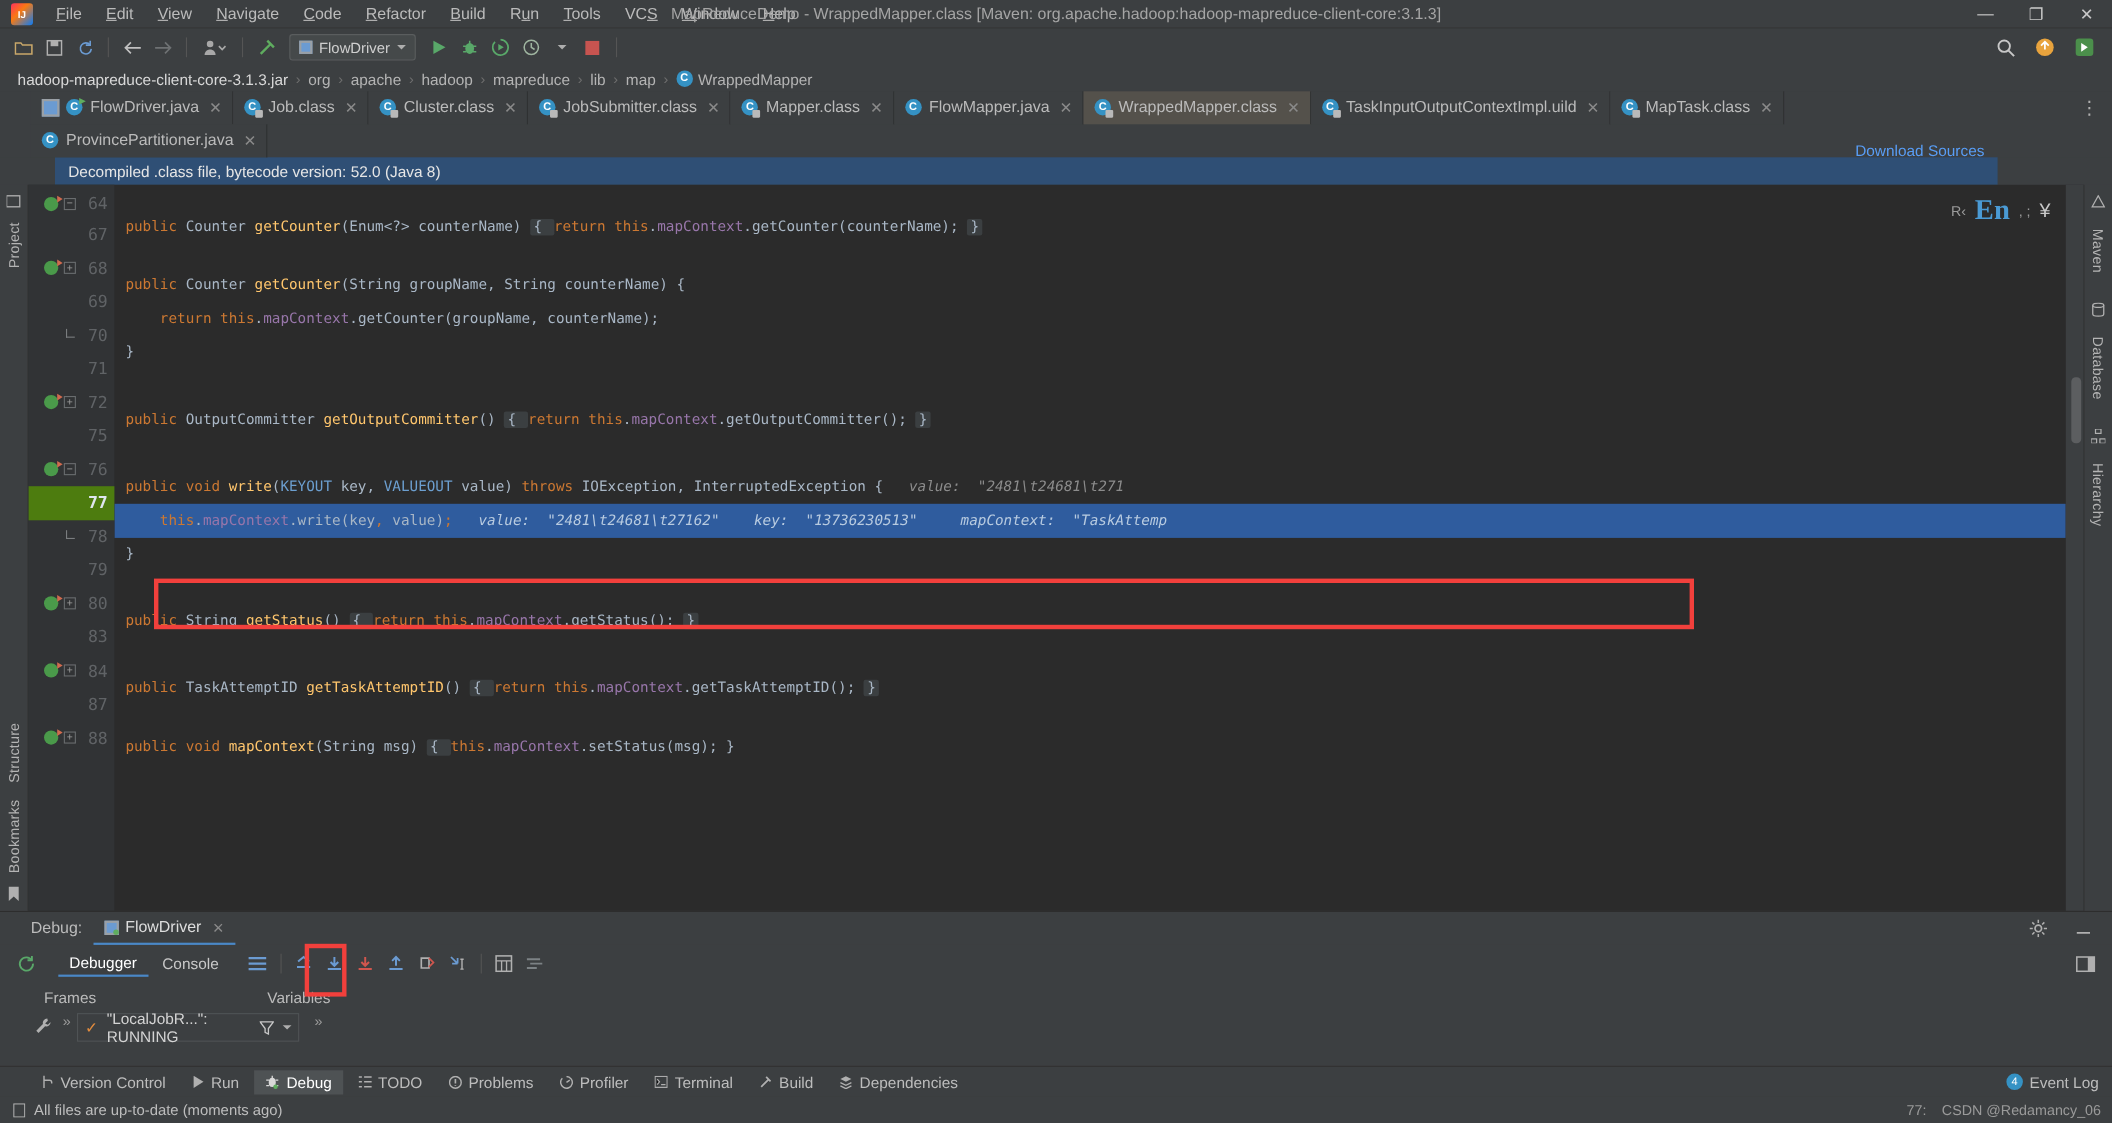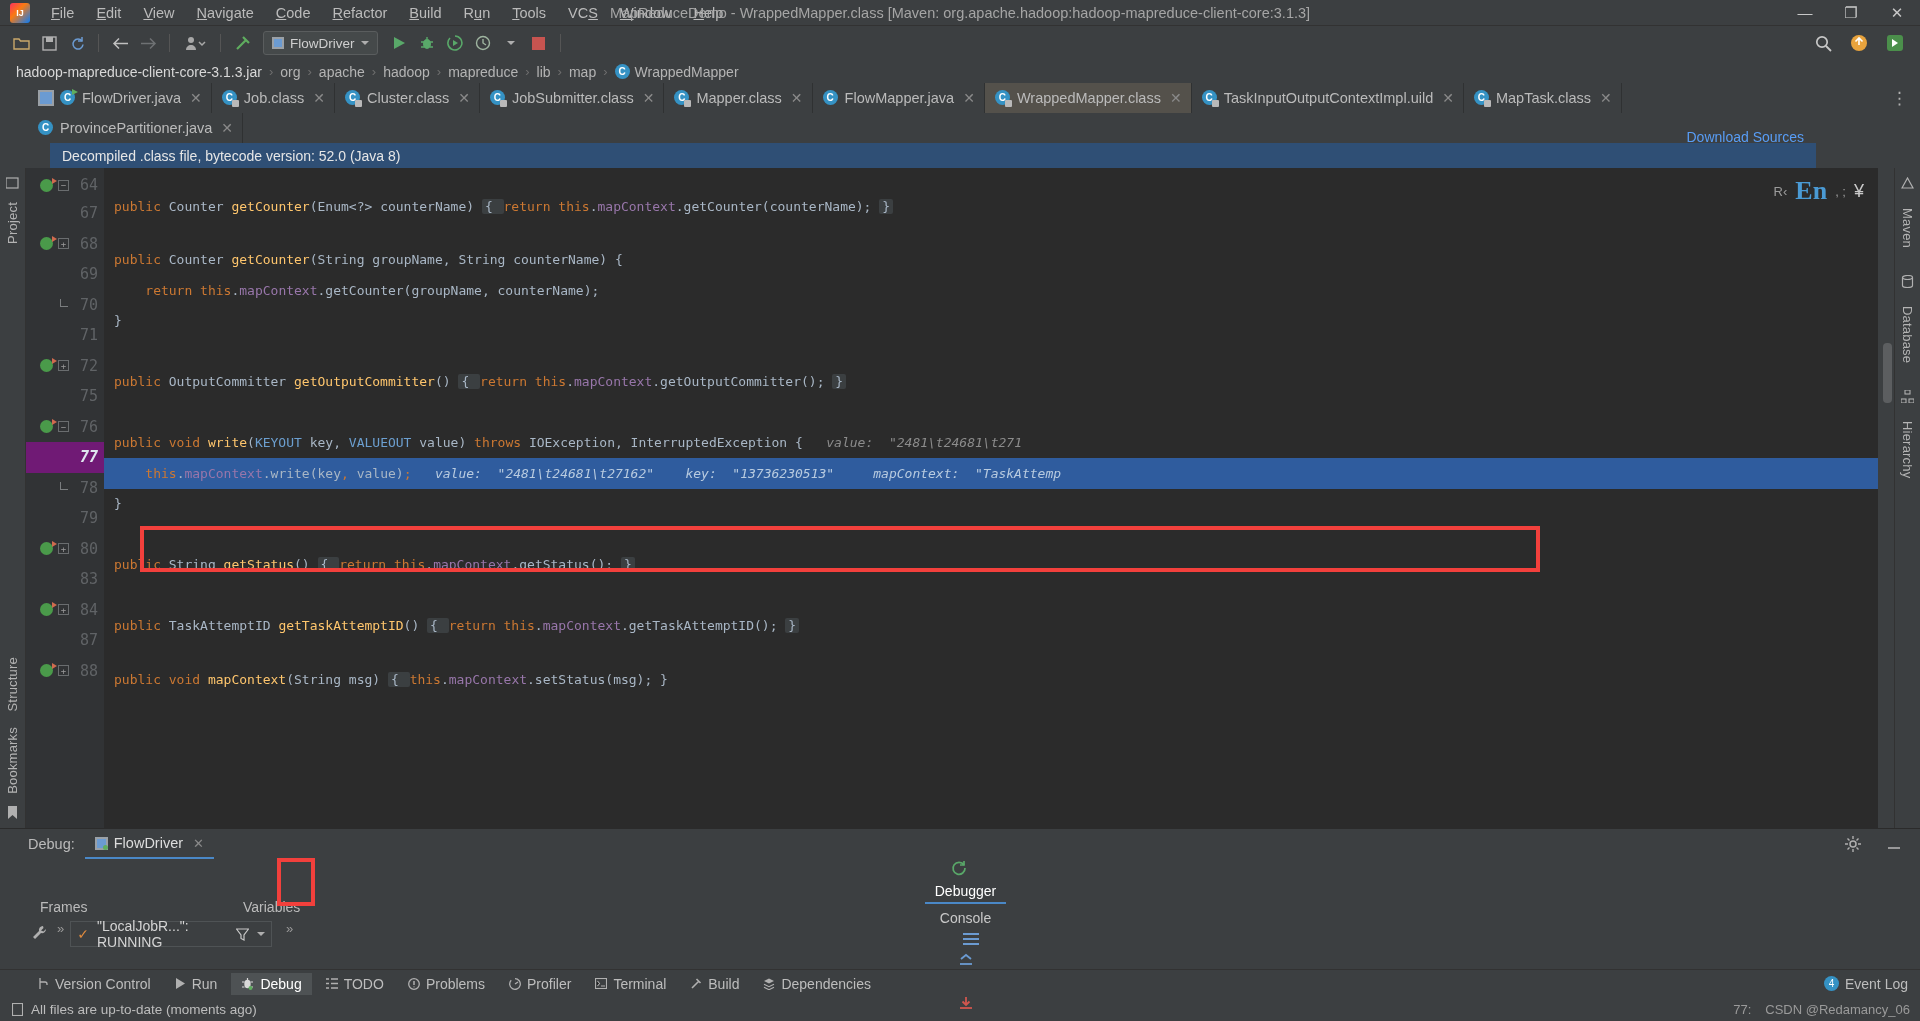--- a/index.html
+++ b/index.html
@@ -134,21 +134,21 @@
                display:flex; flex-direction:column;}
   .dp-header{ height:30px; display:flex; align-items:center; background:#3c3f41;}
   .dp-title{ padding:0 10px 0 28px; font-size:14.5px; color:#bbbbbb;}
   .dp-tab{ display:flex;align-items:center;gap:6px; padding:0 10px; height:100%;
            font-size:14.5px; color:#ddd; border-bottom:2px solid #4a88c7; cursor:default;}
   .dp-tab .cfgicon{width:13px;height:13px;border:2px solid #9aa0a6;background:#6b9bd2;position:relative;}
   .dp-tab .cfgicon::after{content:"";position:absolute;right:-2px;bottom:-2px;width:5px;height:5px;
            background:#5fad5f;border-radius:50%;}
   .dp-hdr-right{ margin-left:auto; display:flex; gap:16px; padding-right:14px; color:#b0b0b0;}
 
-  .dp-toolbar{ height:34px; display:flex; align-items:center; gap:3px; padding-left:11px;flex-direction:column;}
+  .dp-toolbar{ height:34px; display:flex; align-items:center; gap:3px; padding-left:11px;}
   .dsubtab{ padding:3px 10px; font-size:14px; color:#c9c9c9; cursor:default;}
   .dsubtab.active{ color:#ffffff; border-bottom:2px solid #4a88c7; }
   .dtb-btn{ width:25px;height:24px;display:flex;align-items:center;justify-content:center;
             cursor:default; border-radius:3px;}
   .dp-sep{ width:1px;height:18px;background:#555;margin:0 5px;}
   .dp-tb-right{ margin-left:auto; padding-right:12px; display:flex; gap:10px;}
 
   .dp-cols{ display:flex; height:28px; align-items:center; }
   .dp-col{ font-size:14px; color:#bbbbbb; padding-left:12px;}
   .dp-frames-col{ width:225px; padding-left:40px;}
@@ -480,21 +480,21 @@
           <span class="gnum">72</span>
         </div>
         <div class="gline">
             <span class="gnum">75</span>
           </div>
         <div class="gline">
           <span class="mk-green"></span>
           <span class="fold">−</span>
           <span class="gnum">76</span>
         </div>
-        <div class="gline" style="background:#701a75;font-style:italic;">
+        <div class="gline" style="background:#4d7c0f;">
           <span class="gnum" style="color:#dfe6ef;font-weight:bold;">77</span>
         </div>
         <div class="gline">
             <span class="foldline"></span>
             <span class="gnum">78</span>
           </div>
         <div class="gline">
             <span class="gnum">79</span>
           </div>
         <div class="gline">

